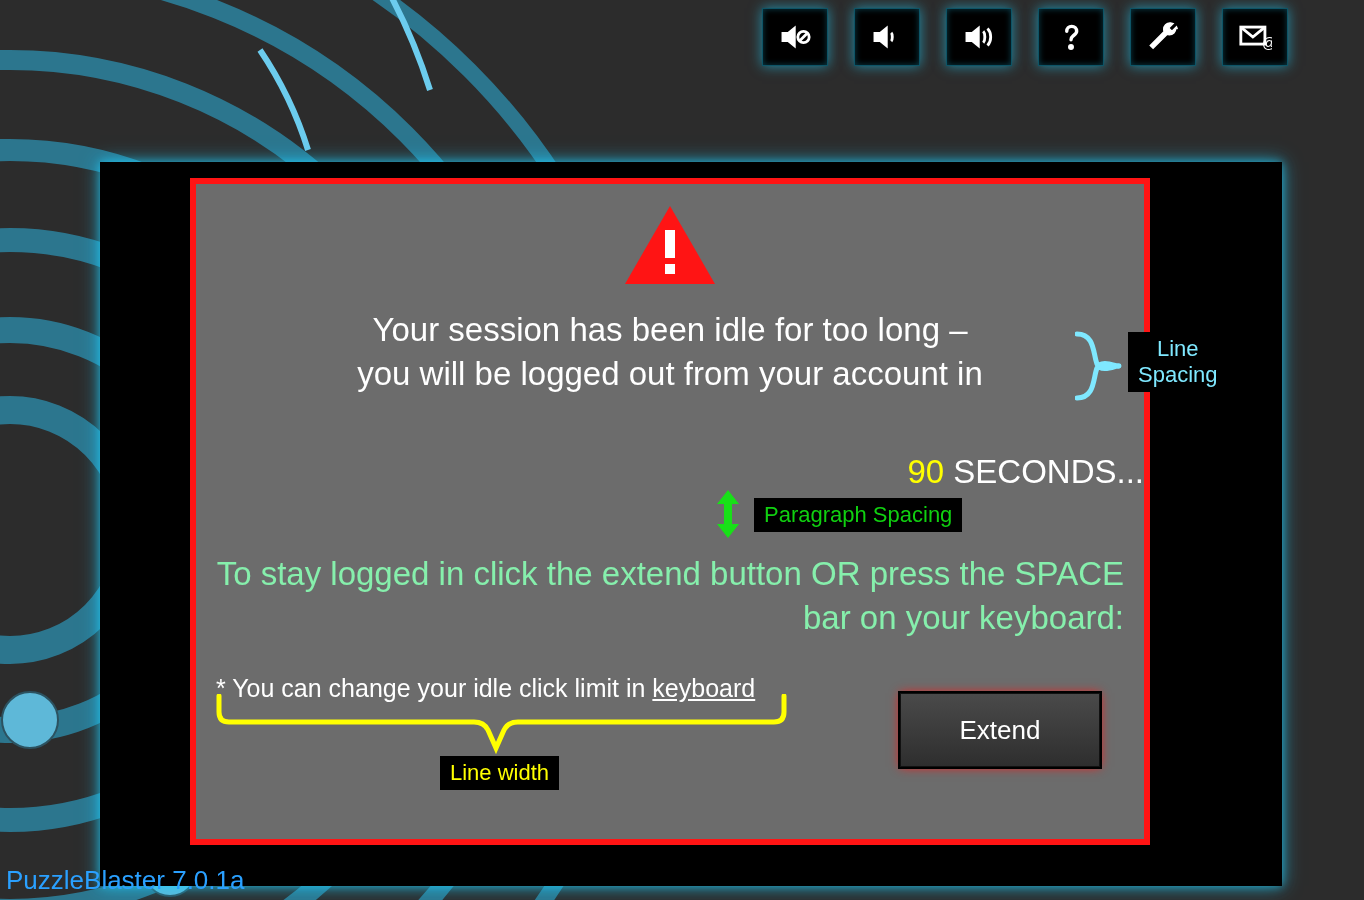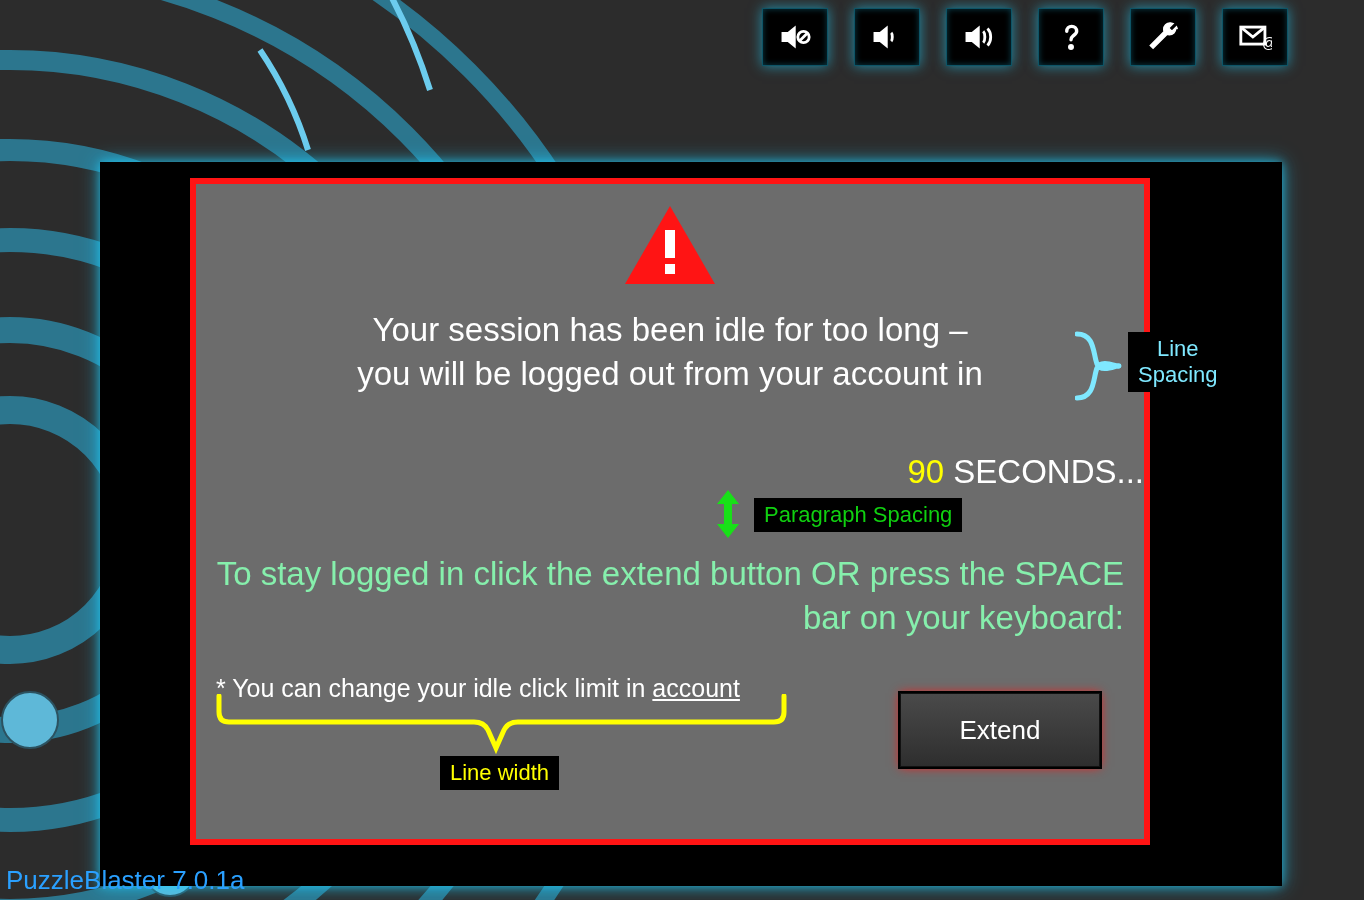--- a/index.html
+++ b/index.html
@@ -246,21 +246,21 @@
       </div>
 
       <div class="msg2">
         <span class="cnt">90</span>
         <span class="unit">SECONDS...</span>
       </div>
 
       <div class="msg3">To stay logged in click the extend button OR press the SPACE bar on your keyboard:</div>
 
       <div class="msg4">
-        <span>* You can change your idle click limit in </span><span class="slink">account</span>
+        <span>* You can change your idle click limit in </span><span class="slink">keyboard</span>
       </div>
 
       <div class="extend-btn">Extend</div>
 
     </div>
   </div>
 
   <svg class="annot" style="left:1075px; top:328px;" width="50" height="76">
     <path d="M2 4 h12 q8 0 8 8 v16 q0 8 8 8 h14 q-14 0 -14 0 h-8 q-8 0 -8 8 v16 q0 8 -8 8 h-12" fill="none"></path>
     <path d="M2 6 C 20 6 18 26 22 36 C 26 46 44 36 44 38 C 44 40 26 30 22 40 C 18 50 20 70 2 70" fill="none" stroke="#7fe8ff" stroke-width="5" stroke-linecap="round"></path>

